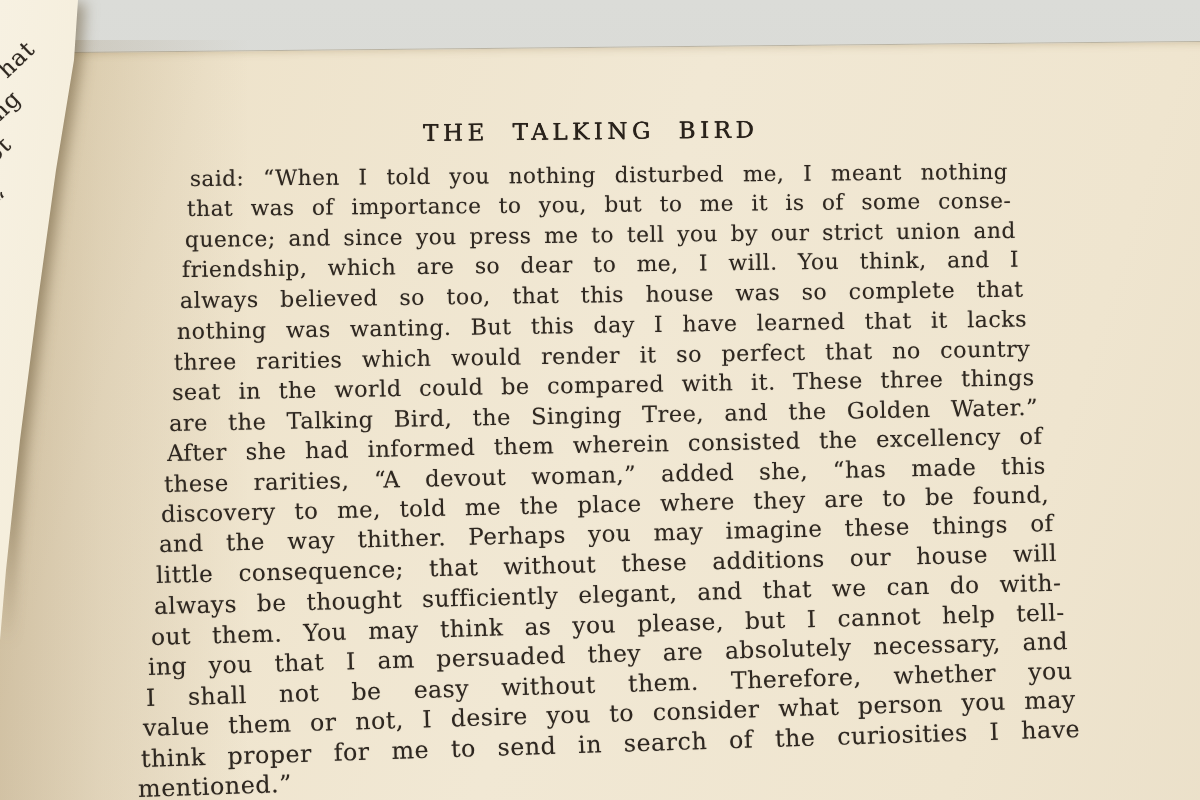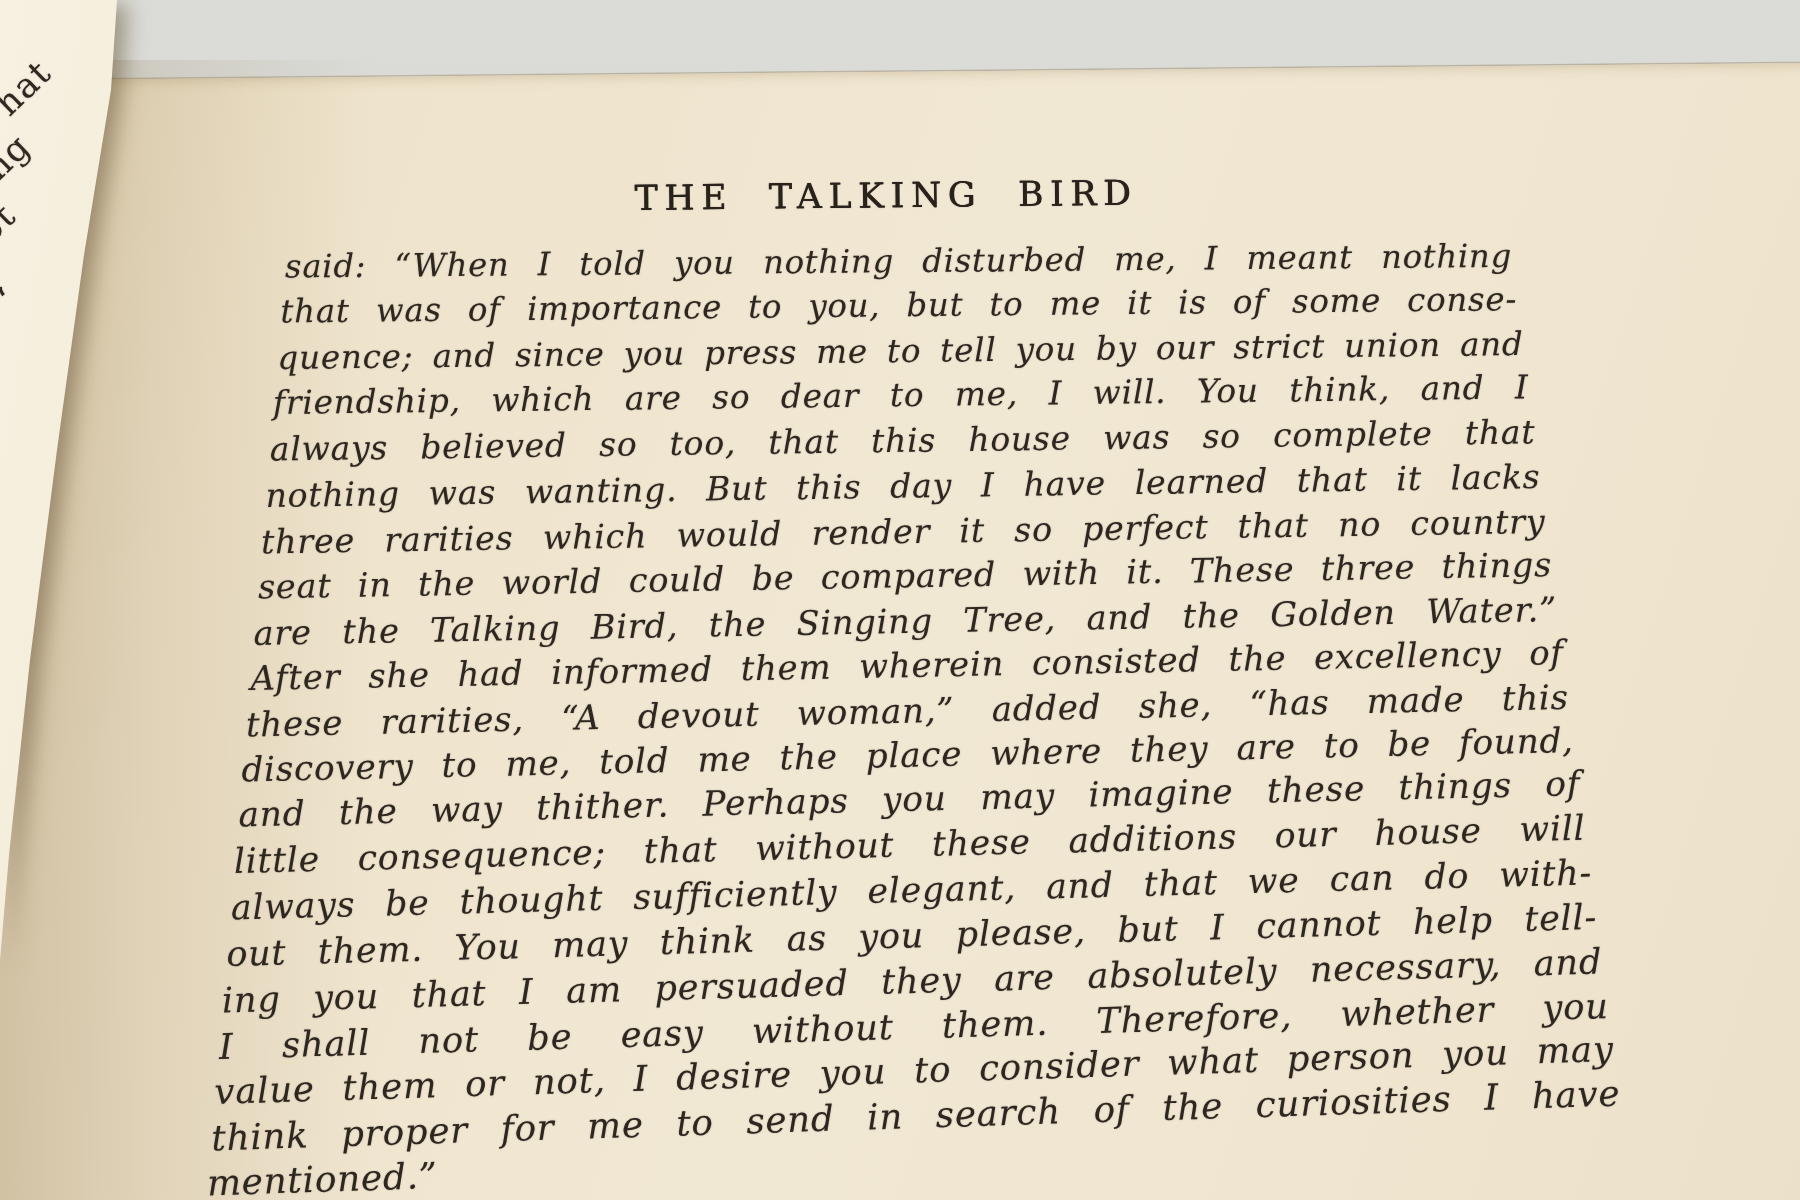--- a/index.html
+++ b/index.html
@@ -30,21 +30,21 @@
              letter-spacing:1px;transform-origin:center;
              text-shadow:0 0 1px rgba(47,40,33,0.4);}
 
   
   .page-title{position:absolute;left:423px;top:122px;font-size:23px;color:#29221b;
              letter-spacing:4.5px;word-spacing:12px;line-height:1;
              transform:rotate(-0.6deg);transform-origin:left center;
              text-shadow:0.4px 0 0 currentColor, 0 0 1px rgba(41,34,27,0.35);}
 
   
-  .text-block{position:absolute;left:0;top:0;width:1200px;height:572px;font-style:italic;}
+  .text-block{position:absolute;left:0;top:0;width:1200px;height:572px;}
   .text-line{position:absolute;line-height:1.2;color:#2e2720;
              text-align:justify;text-align-last:justify;
              letter-spacing:0.5px;transform-origin:left center;
              text-shadow:0 0 1px rgba(46,39,32,0.38);}
   .text-line.last{text-align-last:left;}
 </style>
 </head>
 <body>
 
 <div class="photo">

